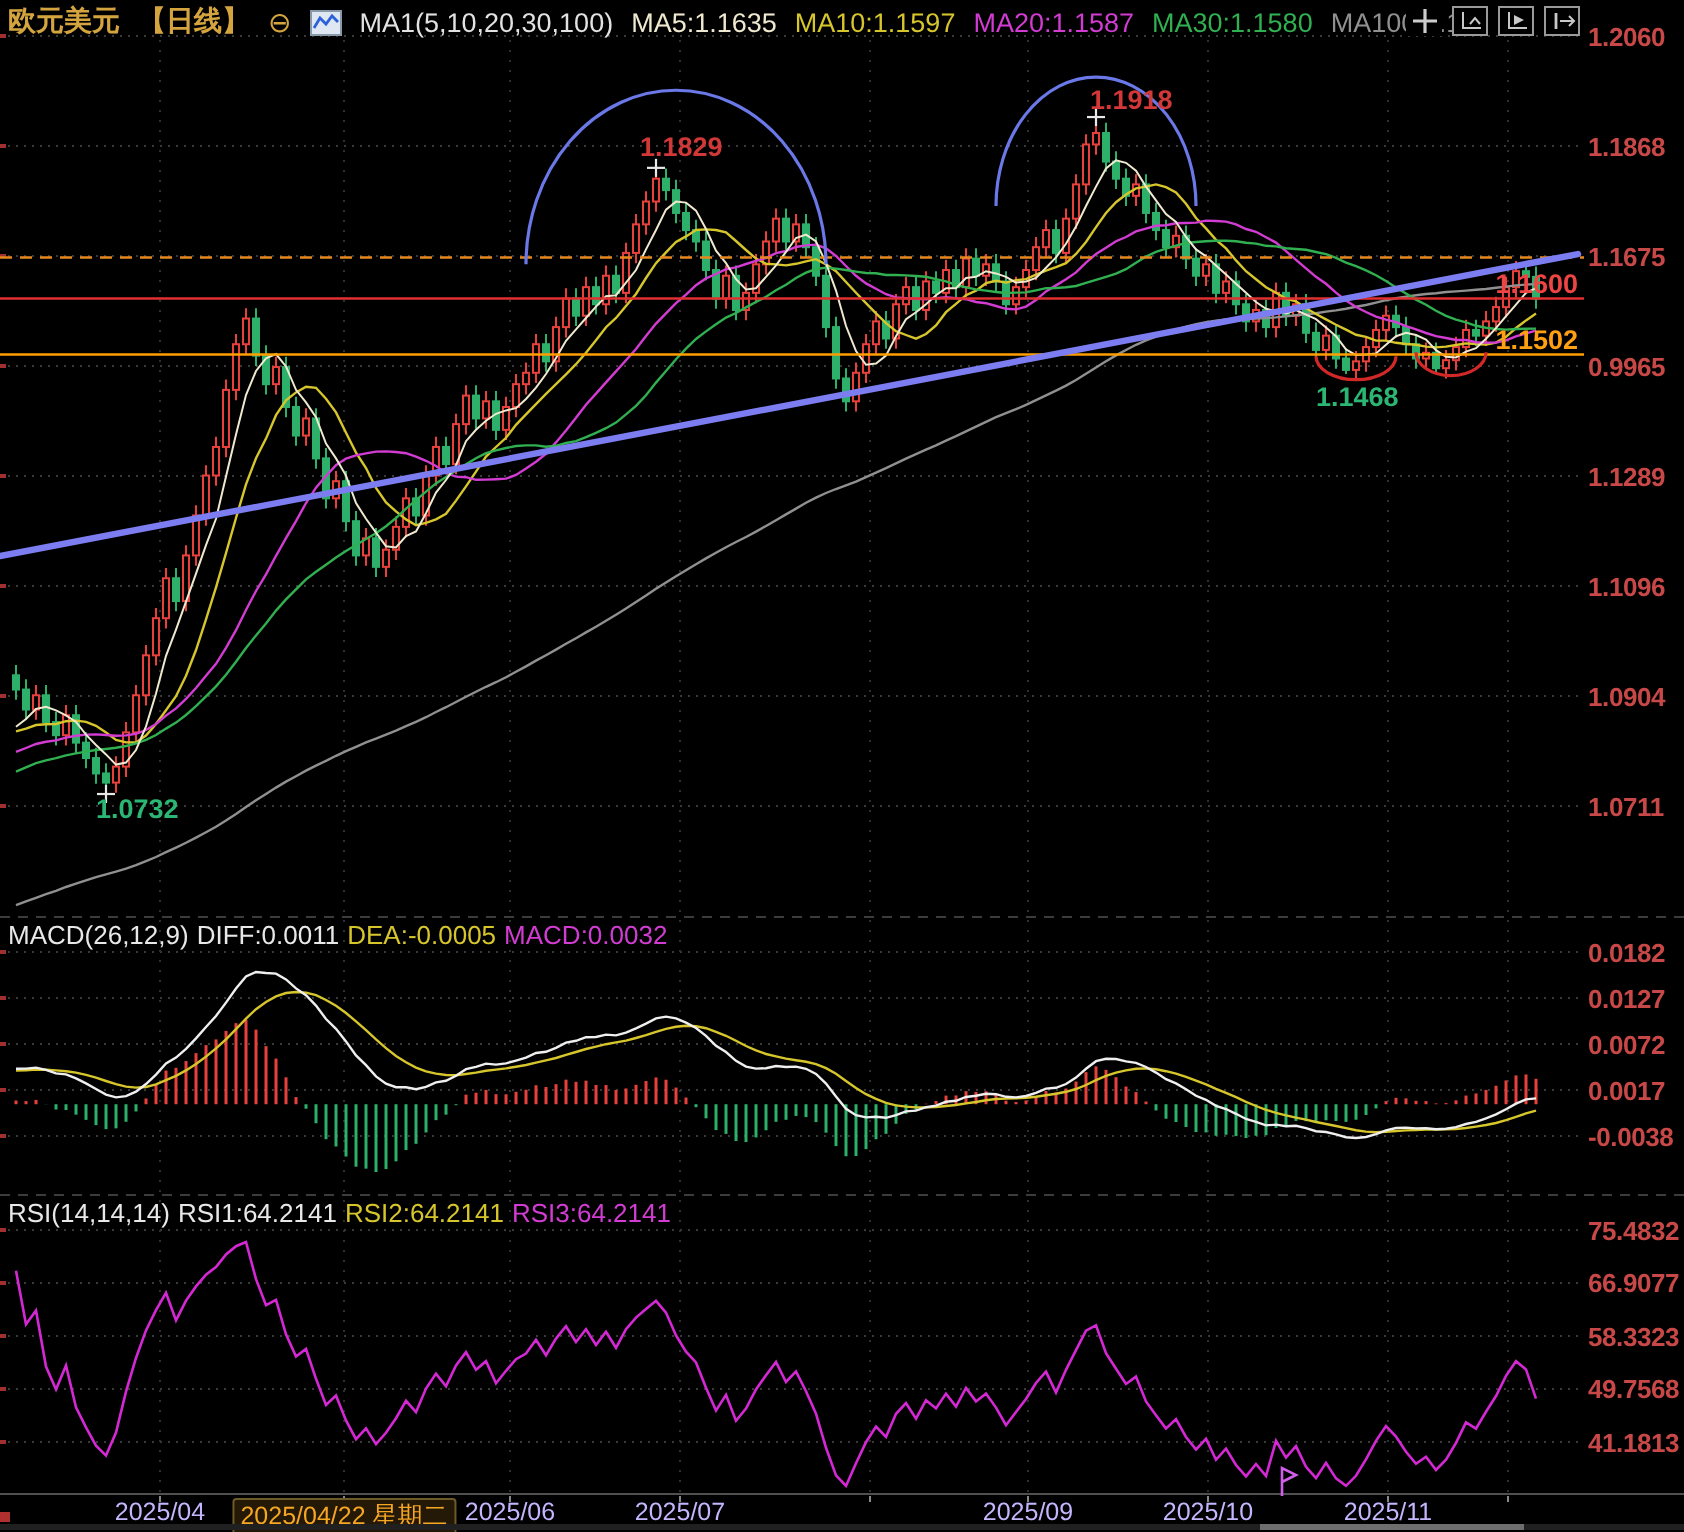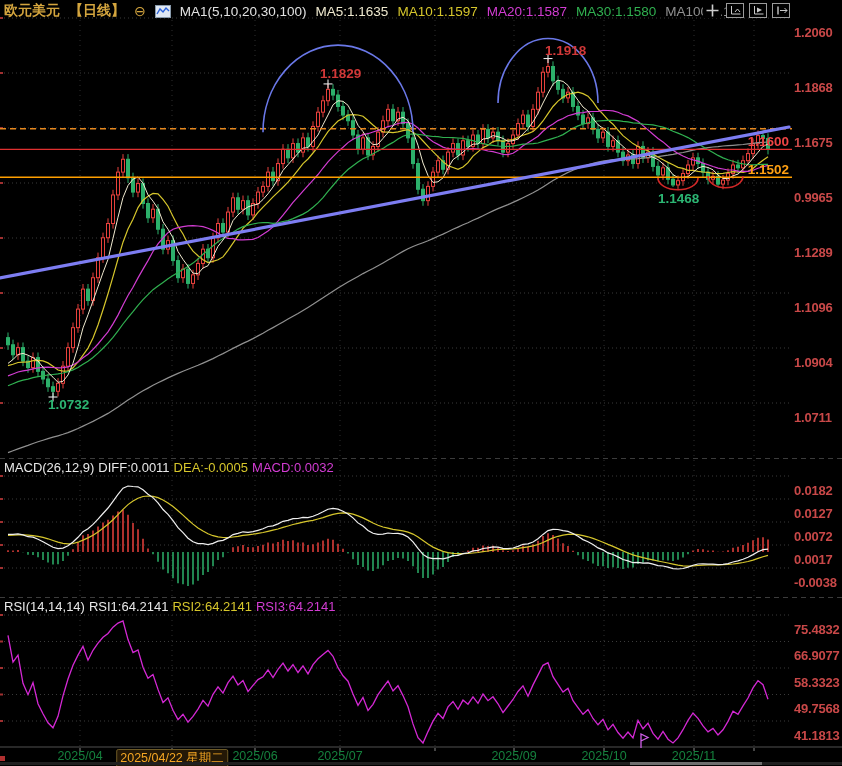--- a/index.html
+++ b/index.html
@@ -15,23 +15,23 @@
   .mav{font-size:13.5px;}
   .tools{position:absolute;right:52px;top:3px;display:flex;gap:5px;z-index:5;}
   .tool{width:18px;height:15px;display:flex;align-items:center;justify-content:center;
         border:1px solid #9a9a9a;box-sizing:border-box;background:#000;cursor:pointer;}
   .tool.noborder{border:none;}
   .irow{position:absolute;left:4px;display:flex;gap:4px;z-index:3;font-size:13px;white-space:nowrap;}
   .macd-row{top:460px;}
   .rsi-row{top:599px;}
   .wlab{color:#e8e8e8;}
   #y-axis{position:absolute;left:794px;top:0;width:48px;height:766px;z-index:3;}
-  .ylab{position:absolute;color:#c84848;font-size:13px;font-weight:bold;letter-spacing:-0.2px;margin-top:14px;}
+  .ylab{position:absolute;color:#c84848;font-size:13px;font-weight:bold;letter-spacing:-0.2px;}
   #x-axis{position:absolute;left:0;top:748px;width:842px;height:17px;z-index:3;}
-  .xlab{position:absolute;transform:translateX(-50%);color:#15803d;font-size:12.5px;top:1px;}
+  .xlab{position:absolute;transform:translateX(-50%);color:#c4b5fd;font-size:12.5px;top:1px;}
   .xlab.hl{color:#f5a623;background:#241806;border:1px solid #6d5a26;border-radius:2px;padding:0 3px;}
   .wm{position:absolute;left:699px;top:696px;z-index:6;color:#dadada;opacity:.93;
       font-size:44px;font-weight:500;letter-spacing:2px;pointer-events:none;}
   .flagsvg{position:absolute;left:637px;top:729px;z-index:4;}
   .sb-track{position:absolute;left:0;top:762px;width:842px;height:3px;background:#202020;z-index:4;}
   .sb-thumb{position:absolute;left:630px;top:0;width:132px;height:3px;background:#6e6e6e;}
   .axis-mark{position:absolute;left:0;top:756px;width:5px;height:5px;background:#b03030;z-index:4;}
 </style>
 </head>
 <body>

